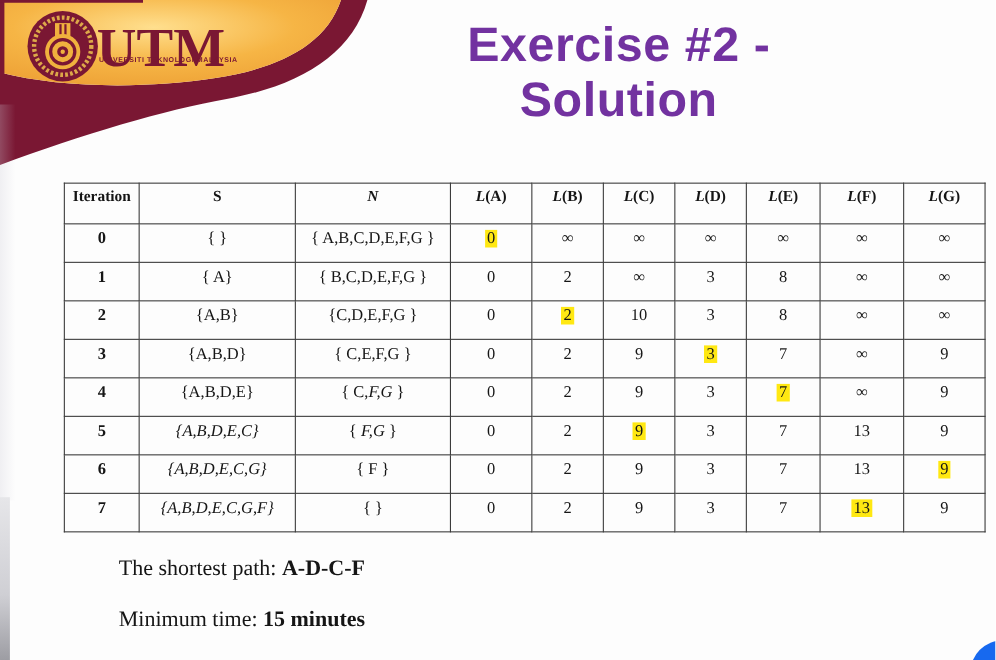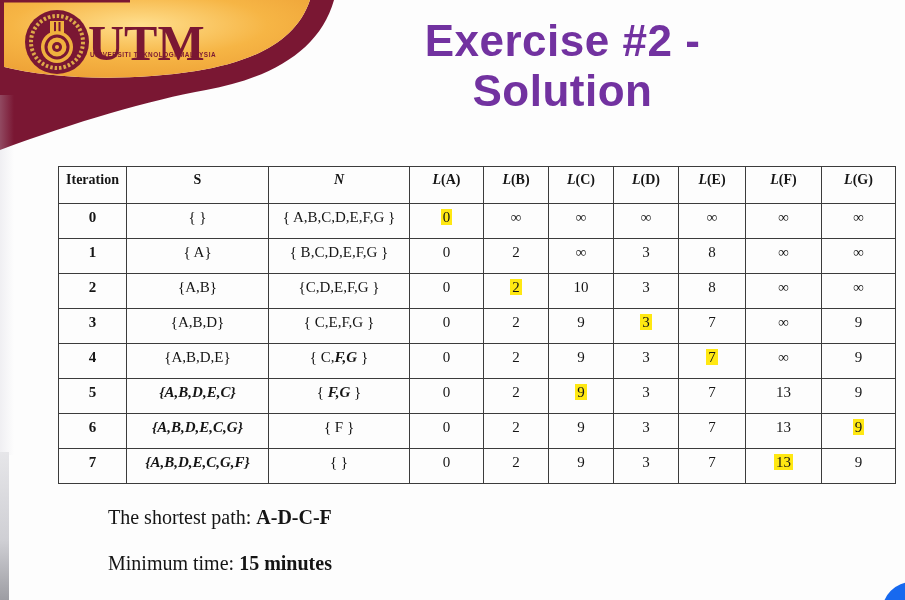--- a/index.html
+++ b/index.html
@@ -27,21 +27,21 @@
   .tbl{position:absolute;left:58px;top:166px;border-collapse:collapse;table-layout:fixed;
       font-family:"Liberation Serif",serif;}
   .tbl th,.tbl td{border:1px solid var(--table_border);text-align:center;vertical-align:top;
       padding:5px 2px 0 2px;overflow:hidden;white-space:nowrap;}
   .tbl thead tr{height:37px;}
   .tbl tbody tr{height:35px;}
   .tbl th{font-size:14px;font-weight:bold;}
   .tbl td{font-size:15px;}
   .c0{width:68px}.c1{width:142px}.c2{width:141px}.c3{width:74px}.c4{width:65px}
   .c5{width:65px}.c6{width:65px}.c7{width:67px}.c8{width:76px}.c9{width:74px}
-  .it{font-style:italic;font-weight:bold;}
+  .it{font-style:italic;}
   .bd{font-weight:bold;}
   .hl{background:var(--highlight);padding:0 2px;}
 
   
   .footer{position:absolute;left:64px;top:504px;margin-left:44px;}
   .footer p{margin:0 0 19px 0;font-size:20px;line-height:1.35;color:var(--text);}
 
   
   .blue-dot{position:absolute;left:882px;top:582px;width:60px;height:60px;border-radius:50%;
       background:var(--blue_dot);}

